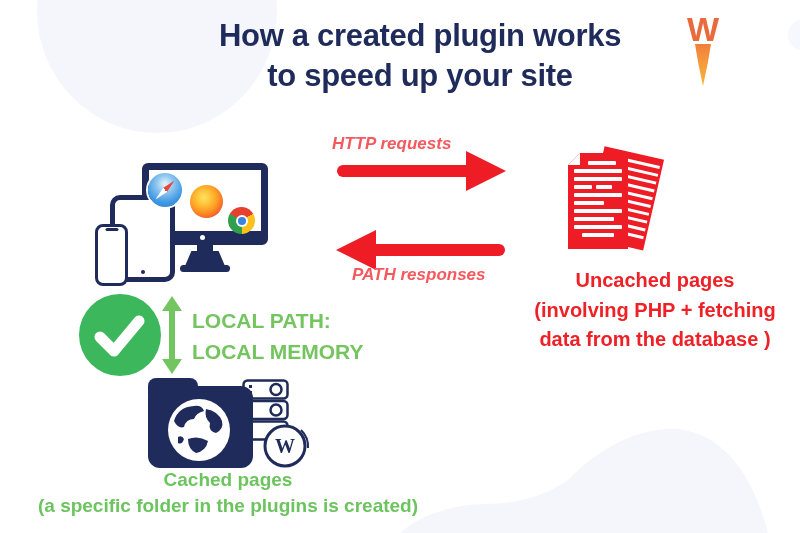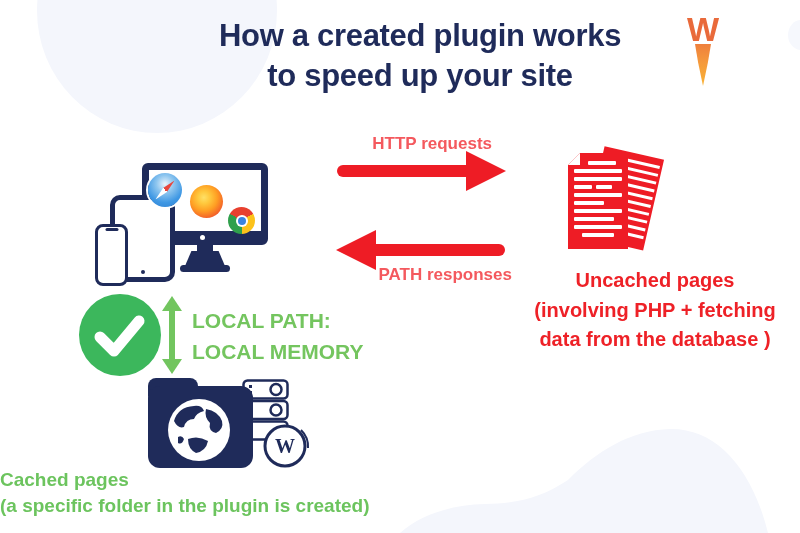--- a/index.html
+++ b/index.html
@@ -48,35 +48,35 @@
   .firefox{left:190px;top:185px;width:33px;height:33px;border-radius:50%;z-index:5;
     background:radial-gradient(circle at 42% 38%,#ffe066 0%,#ffc83d 22%,#ff9e23 48%,#f1582a 78%,#d6452f 100%);}
   .chrome{left:228px;top:207px;width:27px;height:27px;border-radius:50%;z-index:5;
     background:conic-gradient(from -60deg,#e8402f 0 120deg,#fcc21b 120deg 240deg,#30a04c 240deg 360deg);}
   .chrome-hub{position:absolute;left:50%;top:50%;transform:translate(-50%,-50%);
     width:12px;height:12px;border-radius:50%;background:#fff;}
   .chrome-core{position:absolute;left:50%;top:50%;transform:translate(-50%,-50%);
     width:8px;height:8px;border-radius:50%;background:#3a83e0;}
 
   
-  .lbl{white-space:nowrap;text-align:right;}
+  .lbl{white-space:nowrap;text-align:left;font-style:italic;}
   .http-req{left:332px;top:134px;width:160px;font-size:17px;color:#f4595e;}
   .slower{left:334px;top:199px;width:180px;font-size:22px;color:#ee1c25;}
   .http-res{left:352px;top:265px;width:160px;font-size:17px;color:#f4595e;}
 
   
   .uncached{left:505px;top:266px;width:300px;text-align:center;color:#ee2127;
             font-size:20px;line-height:29.5px;}
   .uncached div{white-space:nowrap;}
 
   
   .faster{left:192px;top:305px;color:#74c55f;font-size:21px;line-height:31px;white-space:nowrap;}
 
   
-  .cached{left:0px;top:467px;width:456px;text-align:left;color:#6cc45e;
+  .cached{left:0px;top:467px;width:456px;text-align:center;color:#6cc45e;
           font-size:19px;line-height:26px;}
   .cached div{white-space:nowrap;}
 
   svg{display:block;}
 </style>
 </head>
 <body>
 
 <div class="stage">
 
@@ -199,16 +199,16 @@
     </g>
   </svg>
   <svg class="abs" style="left:262px;top:421px;z-index:4;" width="50" height="50" viewBox="0 0 50 50">
     <circle cx="23" cy="25" r="20" fill="#ffffff" stroke="#1f2b5a" stroke-width="3"></circle>
     <path d="M39,9 A23,23 0 0 1 46,27" fill="none" stroke="#1f2b5a" stroke-width="2"></path>
     <text x="23" y="32" text-anchor="middle" font-family="Liberation Serif, serif" font-weight="bold" font-size="20" fill="#1f2b5a">W</text>
   </svg>
 
   <div class="abs cached">
     <div>Cached pages</div>
-    <div>(a specific folder in the plugin is created)</div>
+    <div>(a specific folder in the plugins is created)</div>
   </div>
 
 </div>
 
 </body></html>

